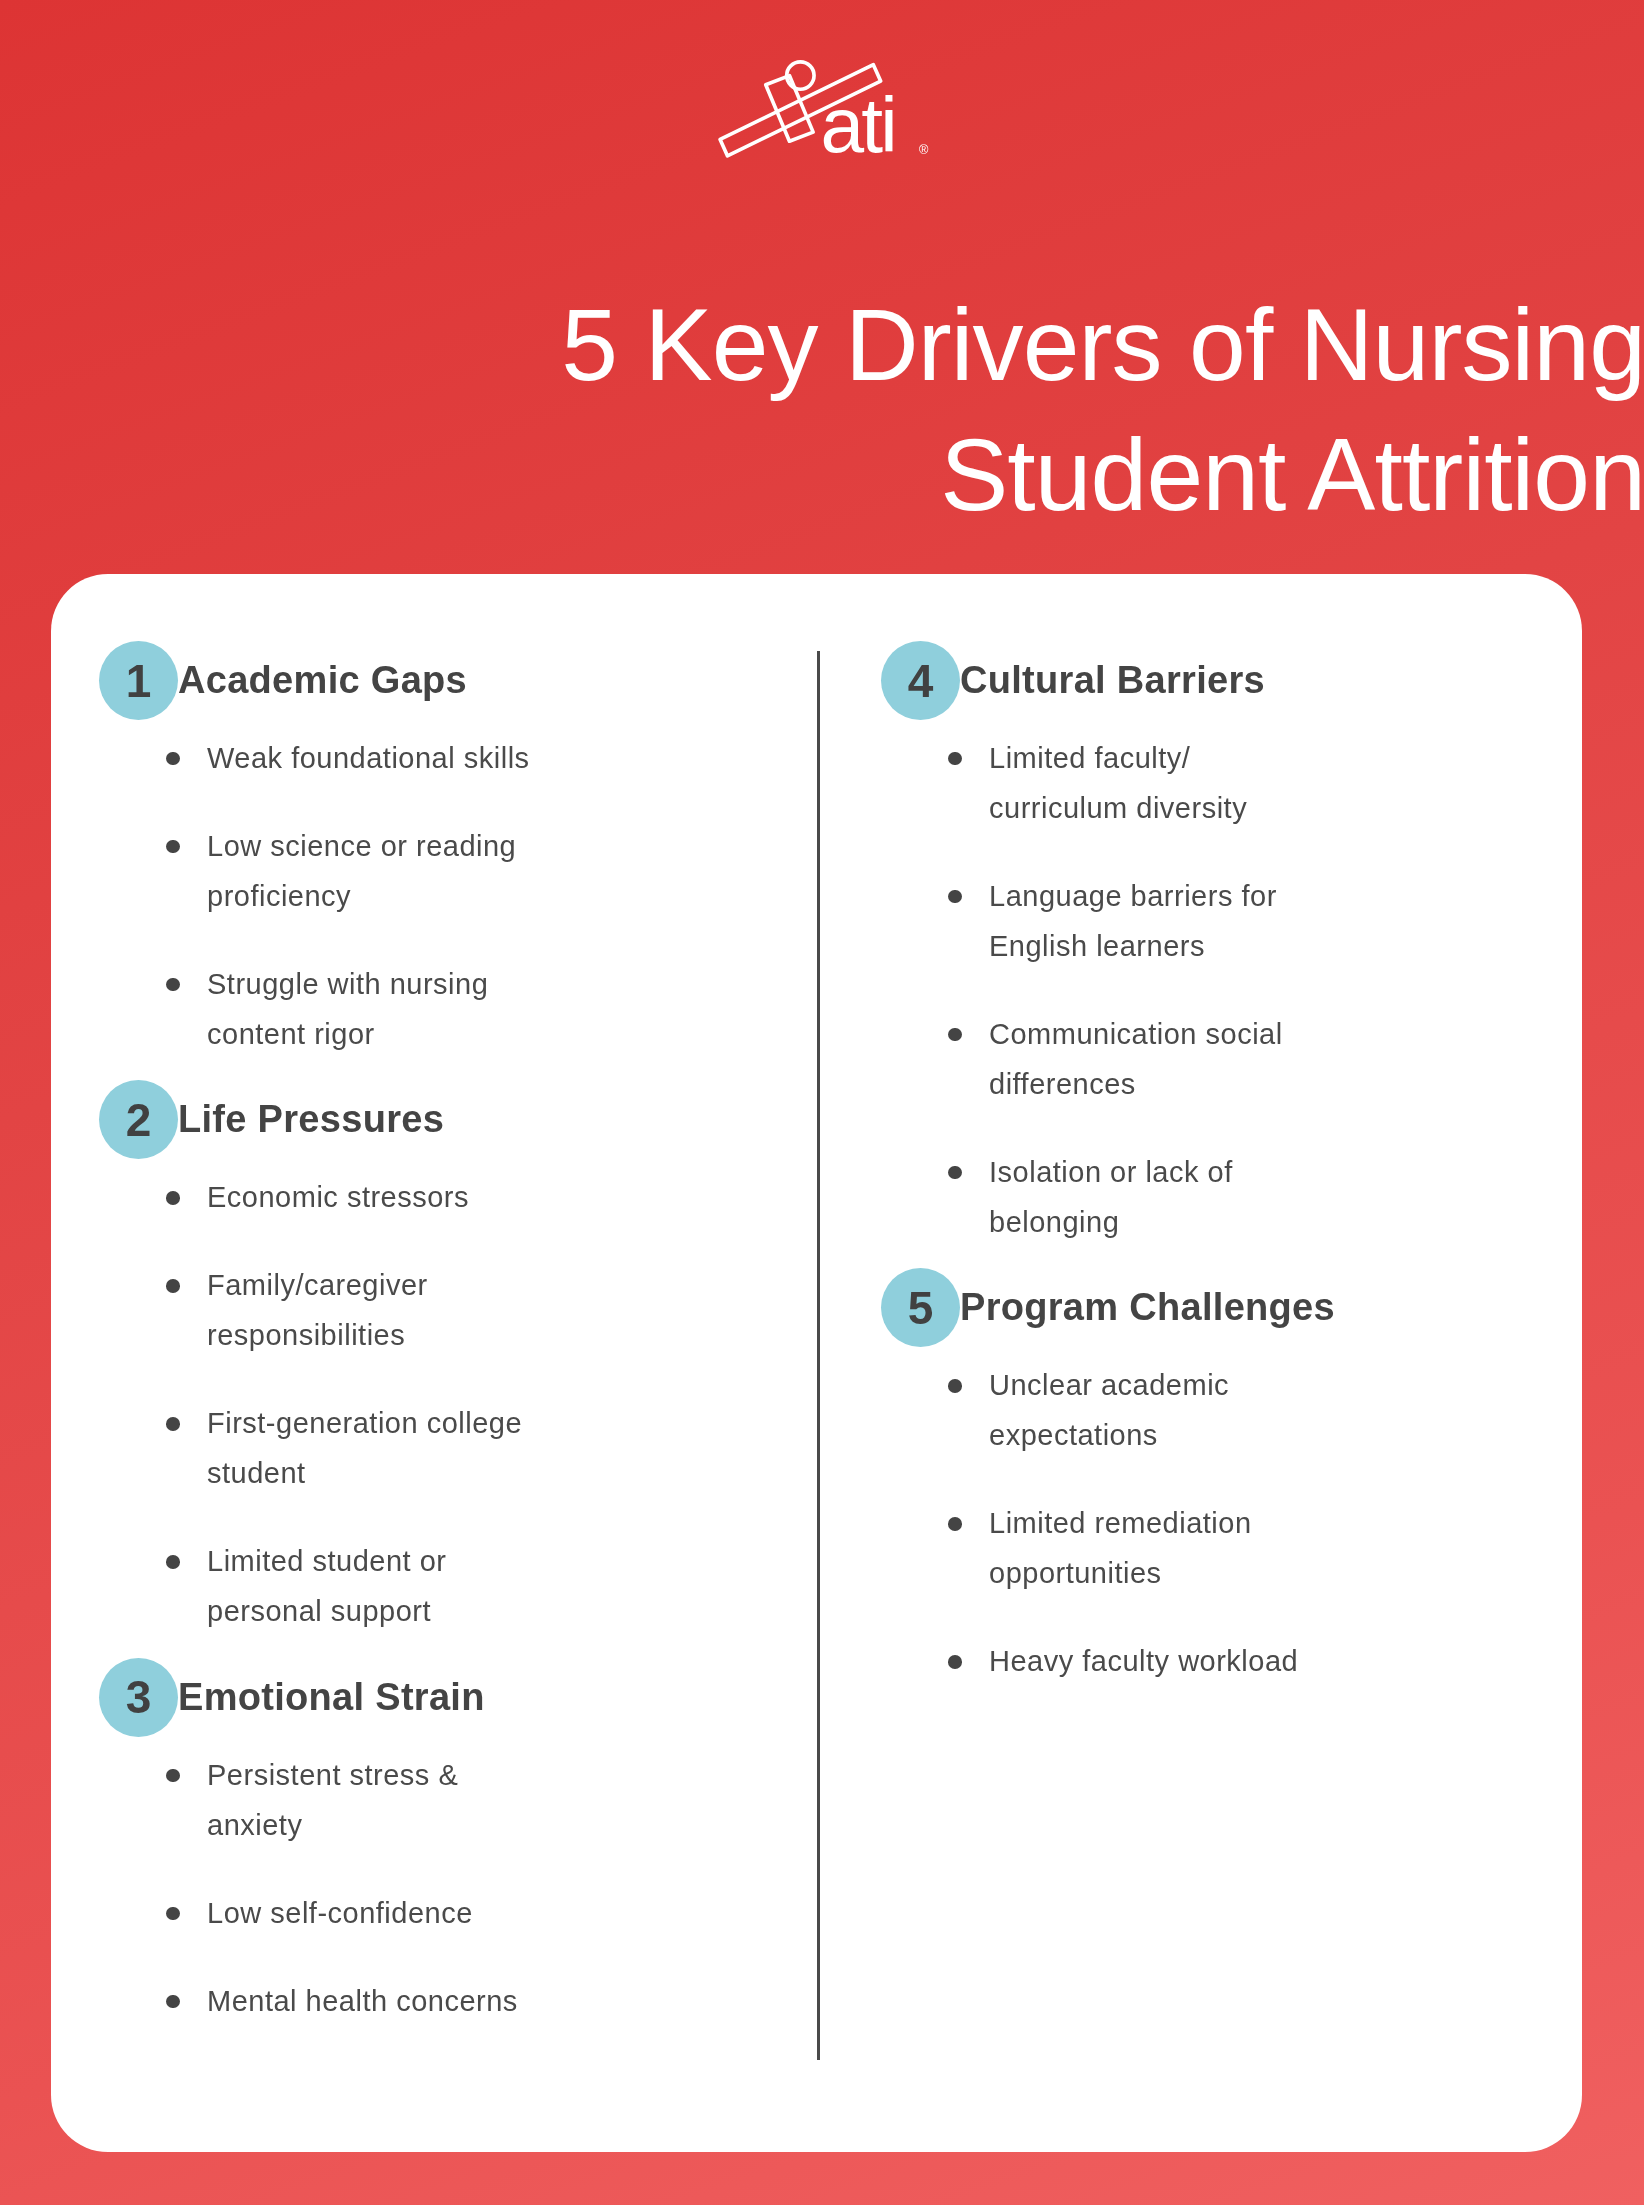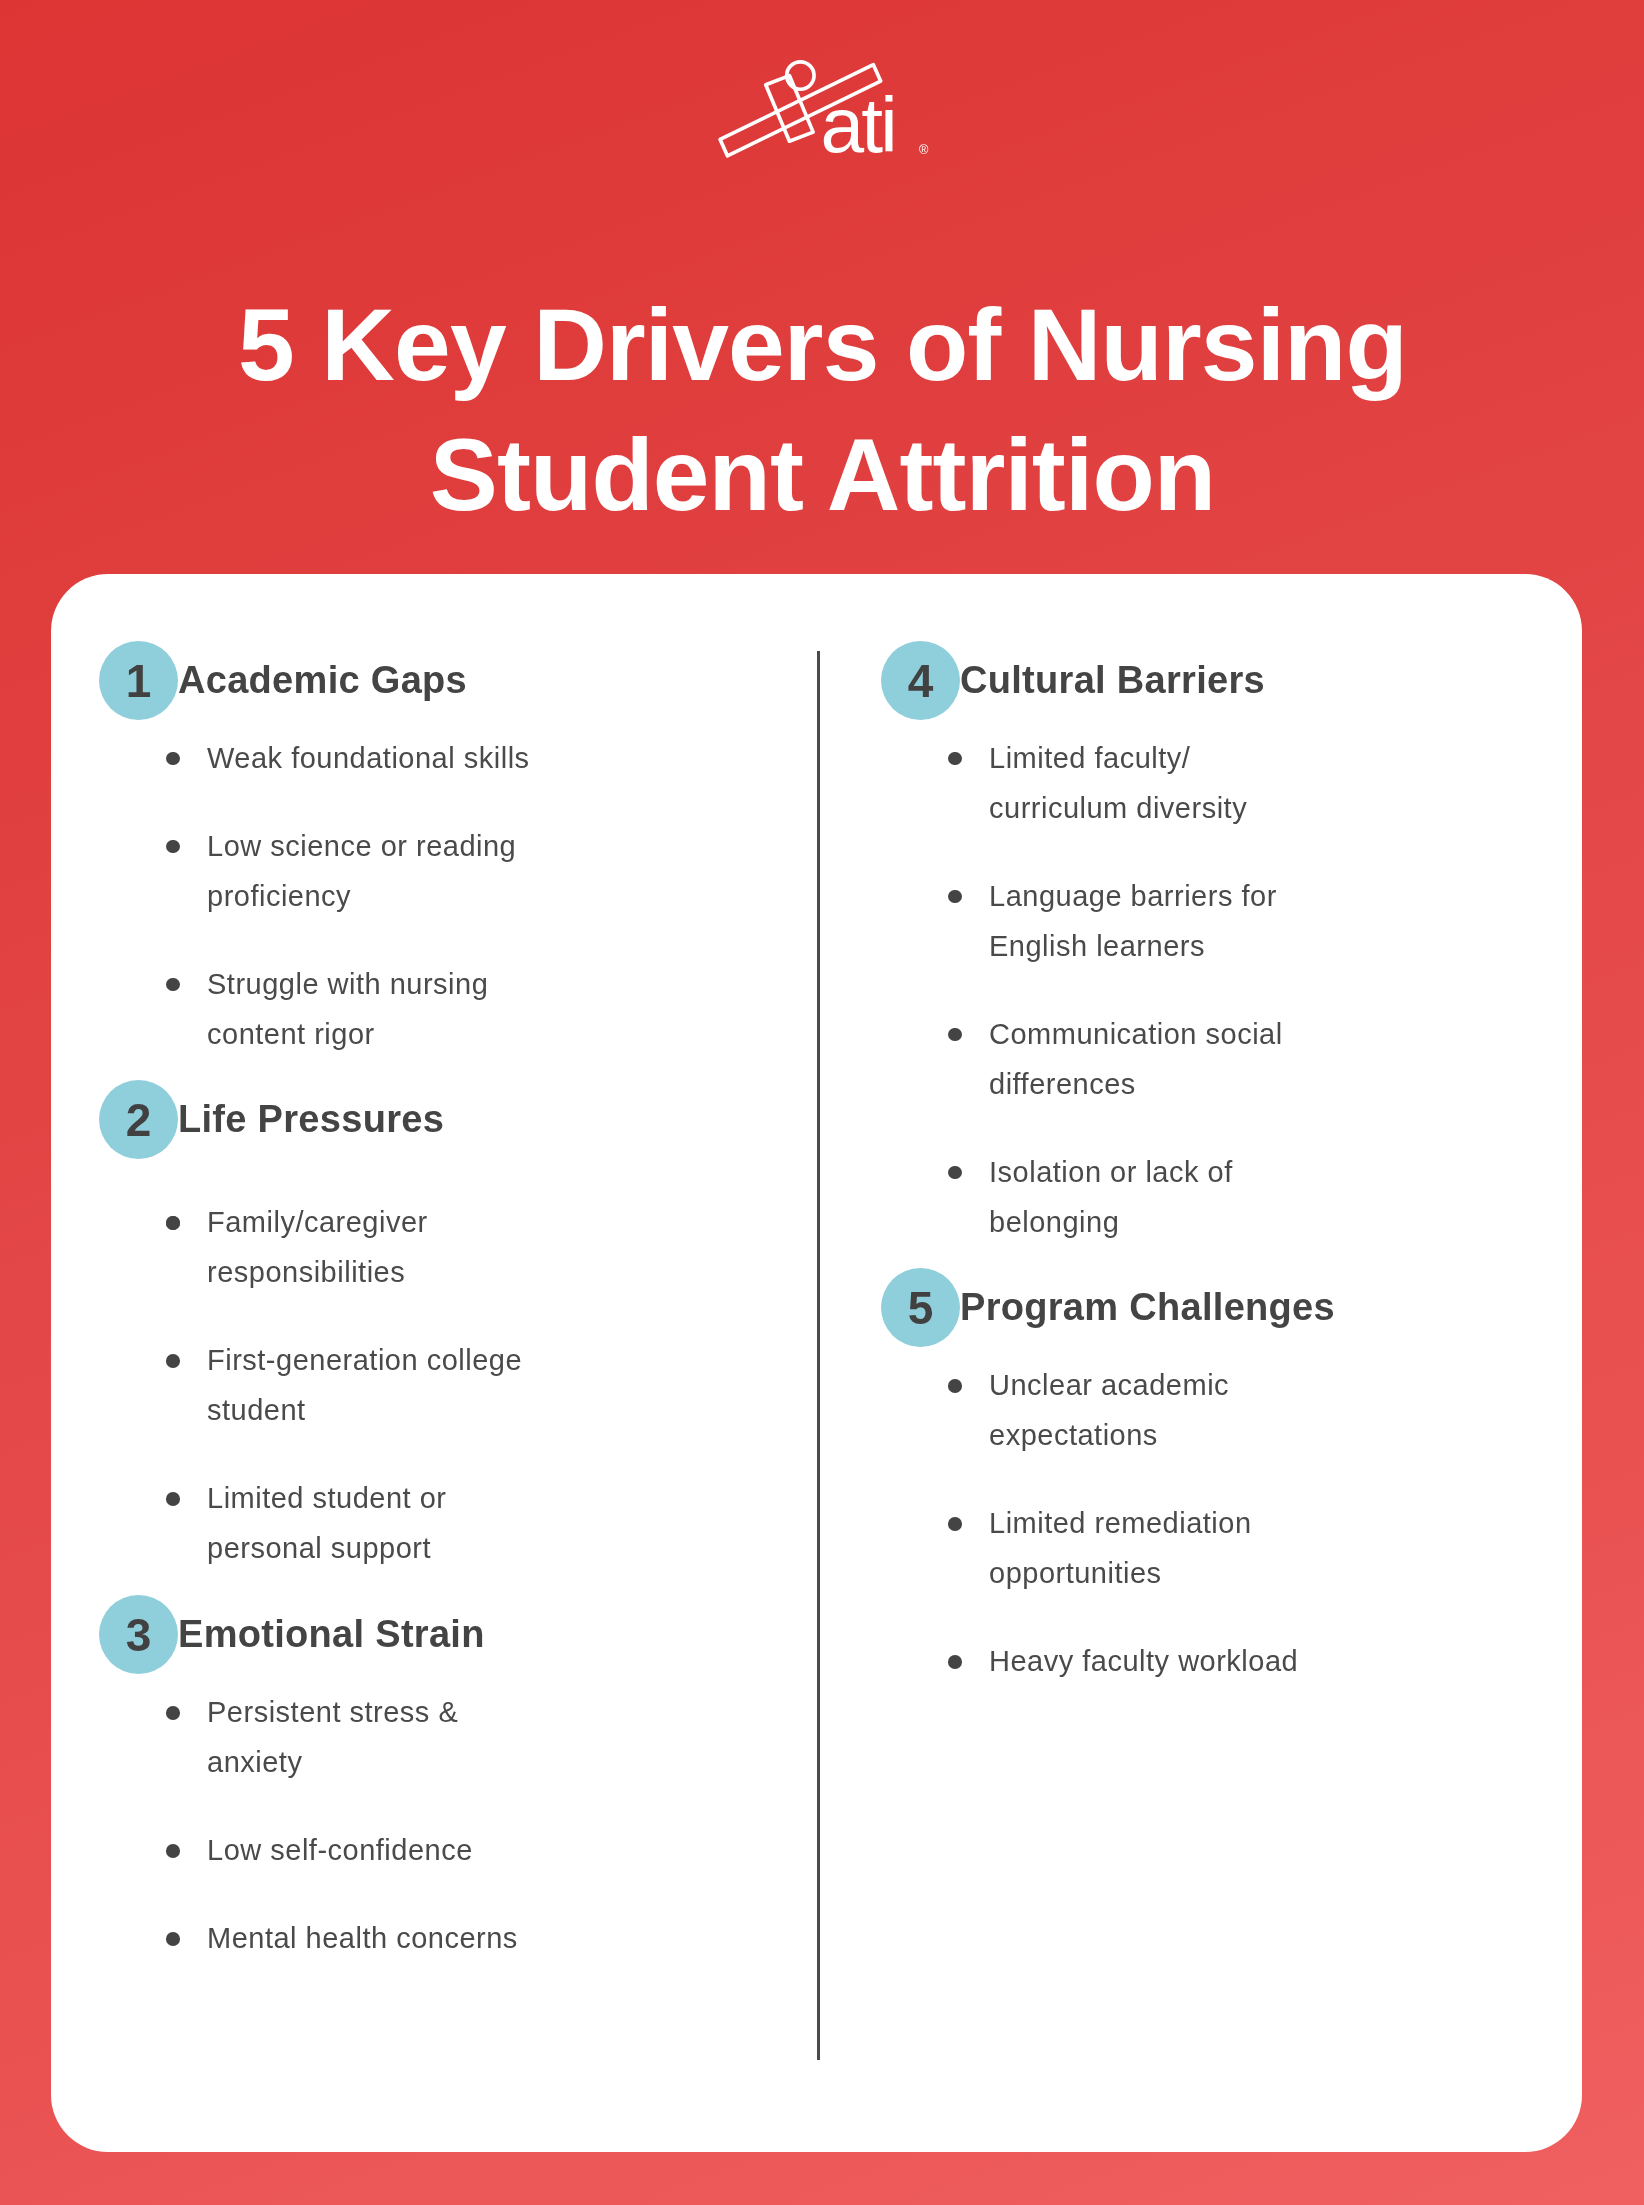--- a/index.html
+++ b/index.html
@@ -4,22 +4,22 @@
 <style>
   html, body { margin: 0; padding: 0; }
   body {
     width: 1645px; height: 2206px; overflow: hidden; position: relative;
     background: linear-gradient(160deg, #dd3434 0%, #e24444 40%, #ea5252 75%, #f06060 100%);
     font-family: "Liberation Sans", "DejaVu Sans", sans-serif;
   }
   .logo { position: absolute; left: 711px; top: 48px; width: 228px; height: 119px; }
   .logo svg { width: 100%; height: 100%; display: block; }
   .title {
-    position: absolute; left: 0; top: 212px; width: 1645px; text-align: center;
-    color: #ffffff; font-weight: bold; font-size: 102px; line-height: 130px;
+    position: absolute; left: 0; top: 212px; width: 1645px; text-align: right;
+    color: #ffffff; font-weight: normal; font-size: 102px; line-height: 130px;
     letter-spacing: -0.9px;
   }
   .title span { display: block; }
   .card {
     position: absolute; left: 51px; top: 574px; width: 1531px; height: 1578px;
     background: #ffffff; border-radius: 57px;
   }
   .divider {
     position: absolute; left: 766px; top: 77px; width: 2.7px; height: 1409px;
     background: #4a4a4a;
@@ -88,21 +88,21 @@
         <li><span class="dot"></span><span>Struggle with nursing</span><br><span>content rigor</span></li>
       </ul>
     </div>
 
     <div class="section sec-l2">
       <div class="sec-head">
         <div class="badge">2</div>
         <div class="sec-title">Life Pressures</div>
       </div>
       <ul class="items">
-        <li><span class="dot"></span></li>
+        <li><span class="dot"></span><span>Economic stressors</span></li>
         <li><span class="dot"></span><span>Family/caregiver</span><br><span>responsibilities</span></li>
         <li><span class="dot"></span><span>First-generation college</span><br><span>student</span></li>
         <li><span class="dot"></span><span>Limited student or</span><br><span>personal support</span></li>
       </ul>
     </div>
 
     <div class="section sec-l2">
       <div class="sec-head">
         <div class="badge">3</div>
         <div class="sec-title">Emotional Strain</div>

